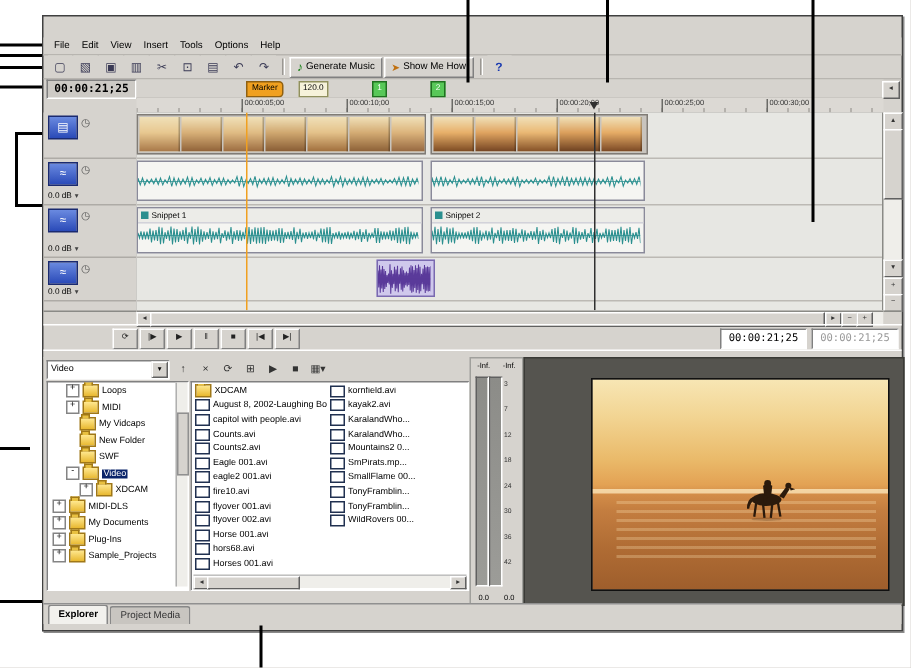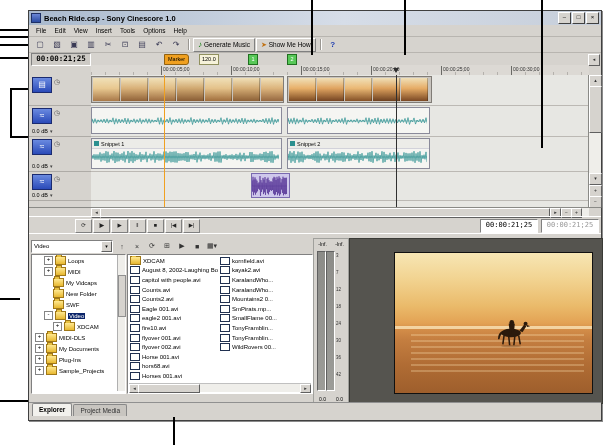--- a/index.html
+++ b/index.html
@@ -157,29 +157,20 @@
   .tab.active{background:#f2f1ed;color:#000;font-weight:bold;height:12px;}
   
   .callout{position:absolute;background:#000;}
   svg{display:block;}
 </style>
 </head>
 <body>
 
 <div class="window">
 
-  <div class="titlebar">
-    <span class="appicon"></span>
-    <span class="title">Beach Ride.csp - Sony Cinescore 1.0</span>
-    <span class="winbtns">
-      <span class="wbtn">–</span>
-      <span class="wbtn">□</span>
-      <span class="wbtn">×</span>
-    </span>
-  </div>
 
   <div class="menubar">
       <span class="mitem">File</span>
       <span class="mitem">Edit</span>
       <span class="mitem">View</span>
       <span class="mitem">Insert</span>
       <span class="mitem">Tools</span>
       <span class="mitem">Options</span>
       <span class="mitem">Help</span>
     </div>

